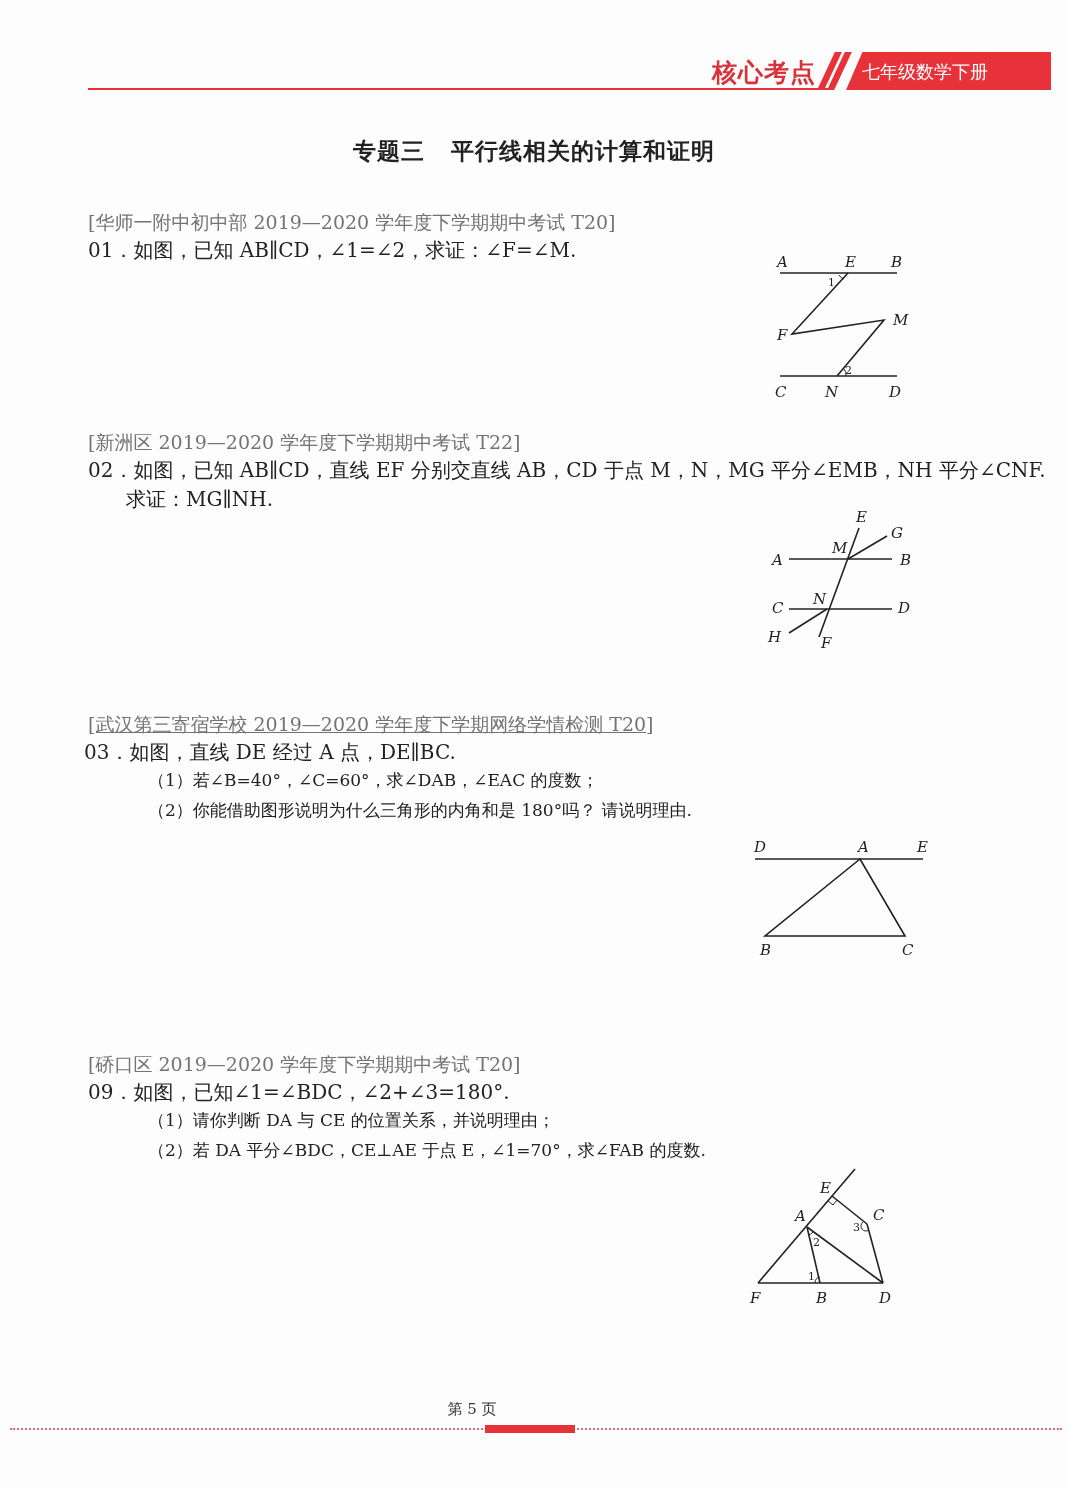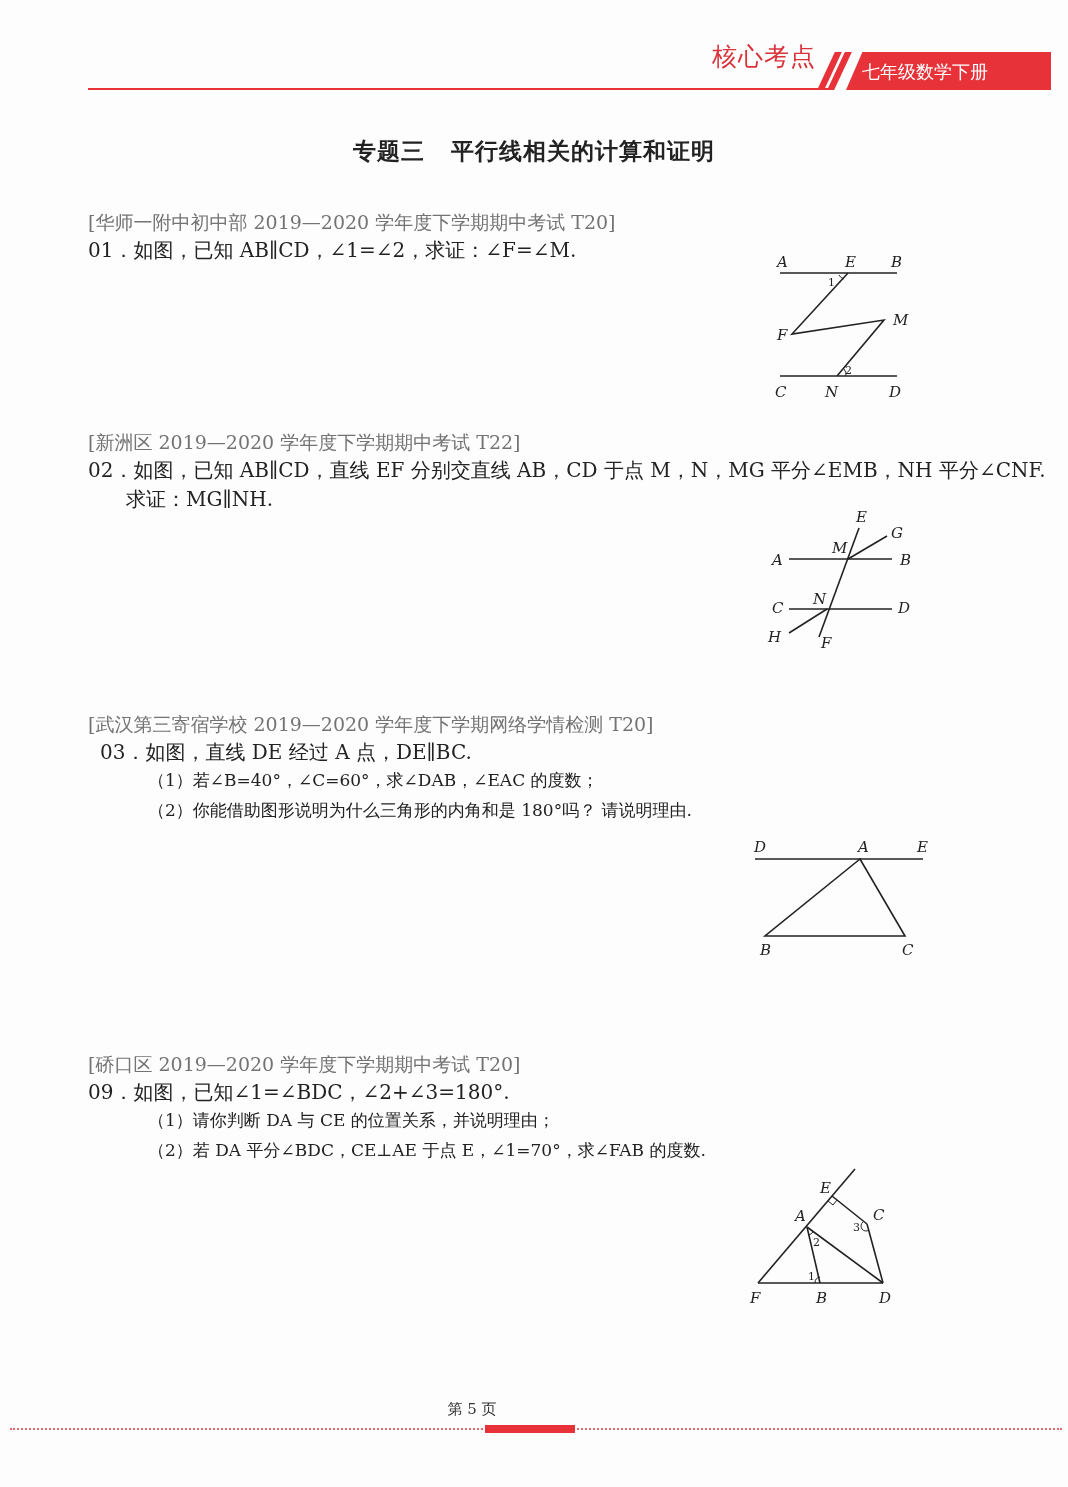--- a/index.html
+++ b/index.html
@@ -1,21 +1,21 @@
 <!DOCTYPE html>
 <html><head>
 <meta charset="utf-8">
 <style>
   html, body { margin:0; padding:0; }
   body { width:1068px; height:1487px; background:#fdfdfd; position:relative; overflow:hidden;
          font-family:"DejaVu Serif", "Liberation Serif", serif; color:#222; }
   .abs { position:absolute; }
   
   .hdr-line { left:88px; top:88px; width:740px; height:2px; background:#e8323a; }
-  .hdr-title { left:712px; top:40px; font-size:25px; font-weight:normal; color:#d9323a; letter-spacing:1px;
+  .hdr-title { left:712px; top:56px; font-size:25px; font-weight:bold; color:#d9323a; letter-spacing:1px;
                font-family:"DejaVu Serif", serif; }
   .hdr-slash { top:52px; width:7px; height:38px; background:#e8323a; transform:skewX(-25deg); }
   .hdr-banner { left:846px; top:52px; width:205px; height:38px; background:#e8323a;
                 clip-path:polygon(8% 0,100% 0,100% 100%,0 100%); }
   .hdr-banner-text { left:862px; top:60px; font-size:18px; color:#fff; font-family:"DejaVu Sans", sans-serif; }
   .page-title { left:0; width:1068px; top:136px; text-align:center; font-size:23px; font-weight:bold;
                 font-family:"DejaVu Sans", sans-serif; color:#222; letter-spacing:1px; }
   .page-title span.gap { display:inline-block; width:26px; }
   .src { font-size:19px; color:#737373; white-space:nowrap; }
   .q { font-size:20px; color:#222; white-space:nowrap; }
@@ -78,22 +78,22 @@
   <text x="72" y="48">M</text>
     <text x="12" y="60">A</text>
     <text x="140" y="60">B</text>
   <text x="53" y="99">N</text>
     <text x="12" y="108">C</text>
     <text x="138" y="108">D</text>
   <text x="8" y="137">H</text>
     <text x="61" y="143">F</text>
 </svg>
 
-<div class="abs src" style="left:88px; top:712px;">[武汉第三寄宿学校 2019—2020 学年度下学期网络学情检测 T20]</div>
-<div class="abs q" style="left:100px; top:739px;">
+<div class="abs src" style="left:88px; top:712px;text-decoration:underline;">[武汉第三寄宿学校 2019—2020 学年度下学期网络学情检测 T20]</div>
+<div class="abs q" style="left:84px; top:739px;">
   <span>03．</span><span>如图，直线 DE 经过 A 点，DE∥BC.</span>
 </div>
 <div class="abs sub" style="left:120px; top:769px;">（1）若∠B=40°，∠C=60°，求∠DAB，∠EAC 的度数；</div>
 <div class="abs sub" style="left:120px; top:799px;">（2）你能借助图形说明为什么三角形的内角和是 180°吗？ 请说明理由.</div>
 <svg class="abs" style="left:740px; top:830px;" width="200" height="130">
   <line x1="15" y1="29" x2="183" y2="29" stroke="#222" stroke-width="1.6"></line>
   <polygon points="120,29 25,106 165,106" fill="none" stroke="#222" stroke-width="1.6"></polygon>
   <text x="14" y="22">D</text>
     <text x="118" y="22">A</text>
     <text x="177" y="22">E</text>

